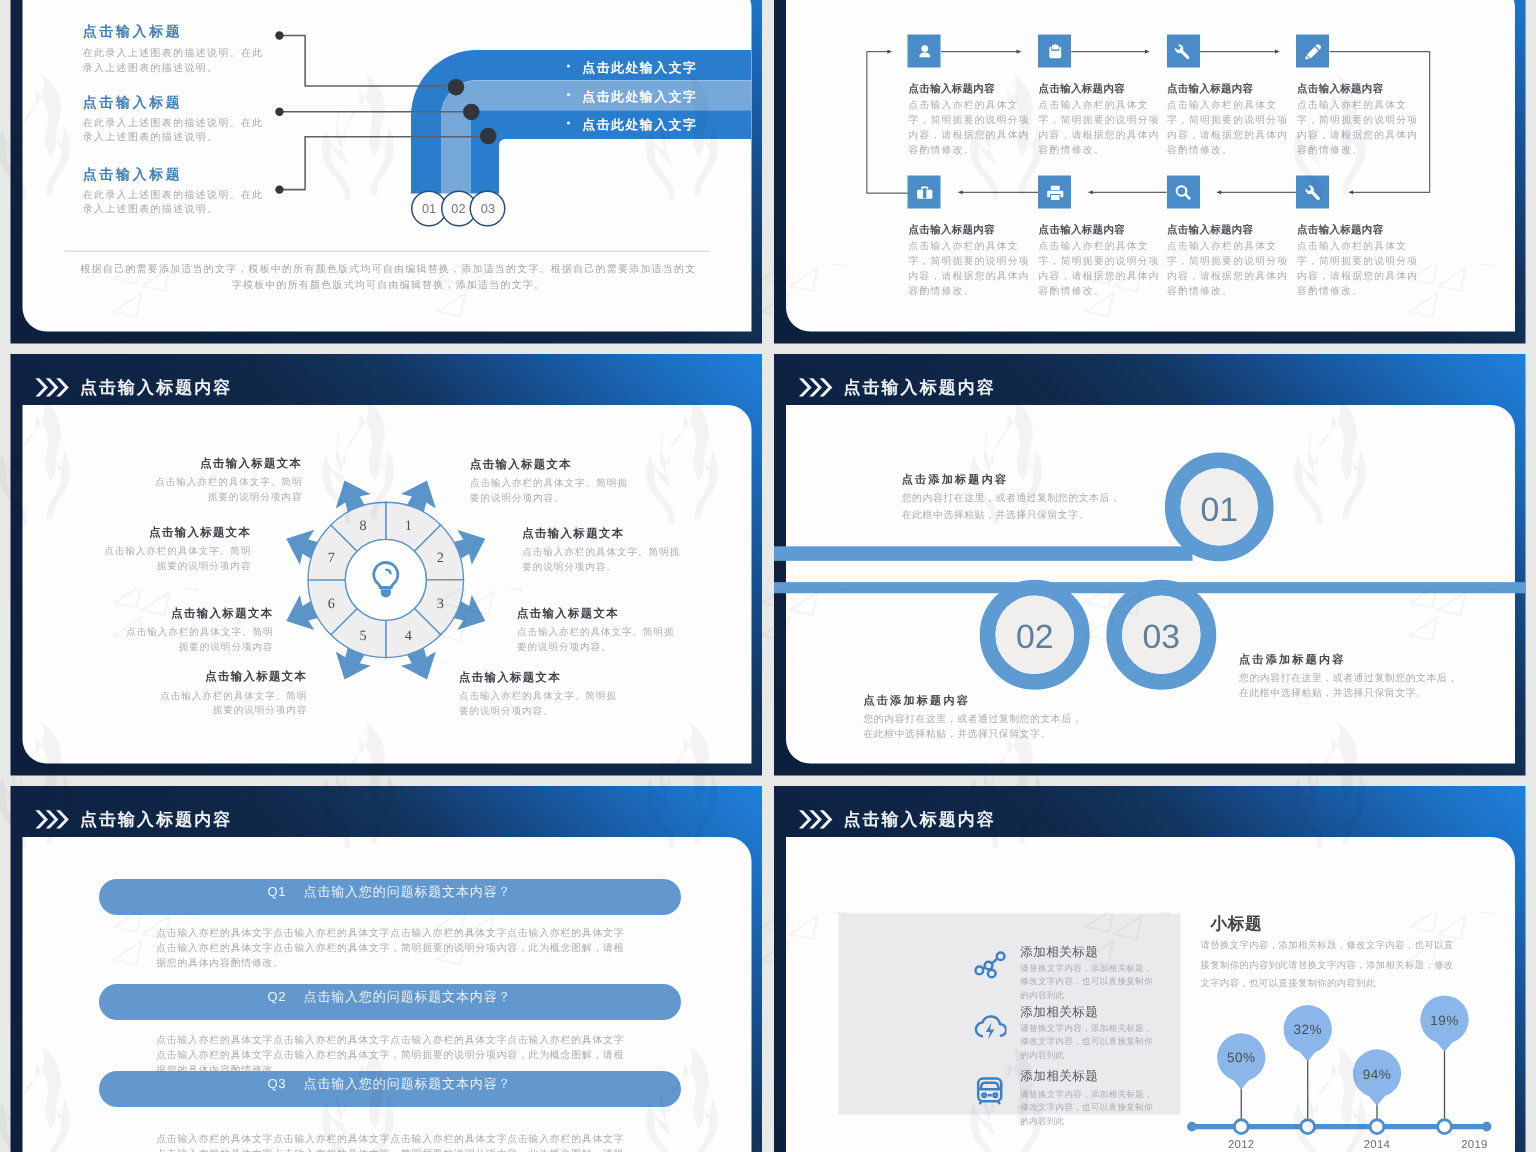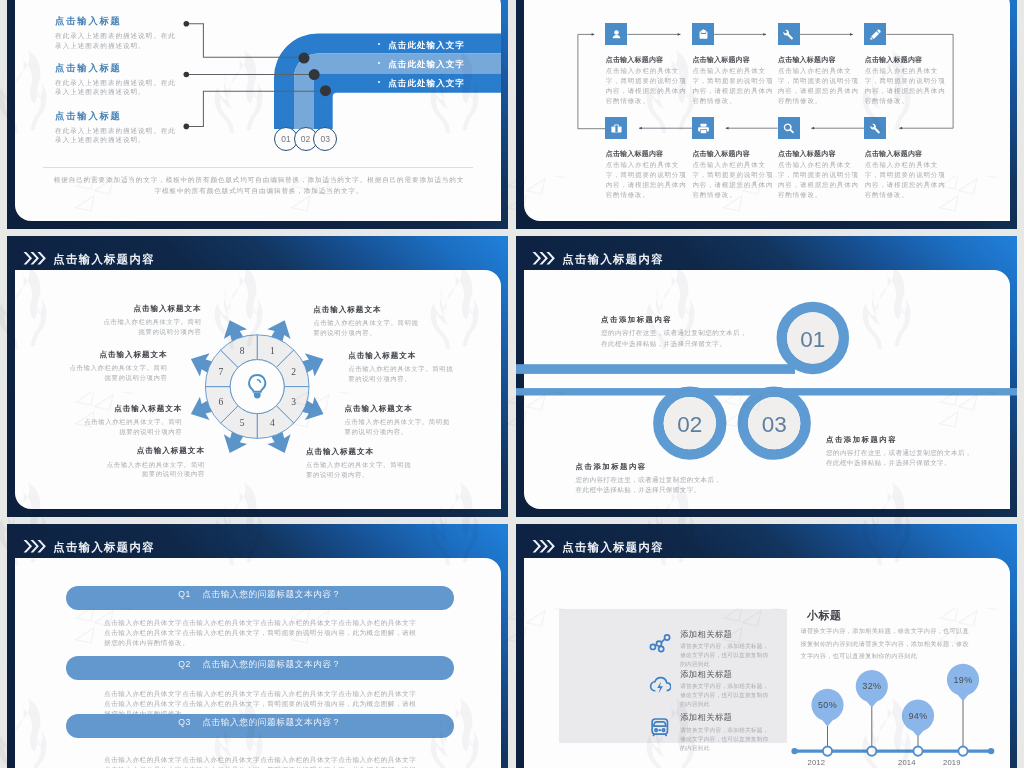--- a/index.html
+++ b/index.html
@@ -84,21 +84,21 @@
   .s6-ico{position:absolute;width:23.6px;height:23.6px;}
   .s6-ico svg{width:23.6px;height:23.6px;}
   .s6-txt{position:absolute;width:91px;}
   .s6-h{font-size:8.4px;color:#55585d;letter-spacing:.3px;white-space:nowrap;}
   .s6-b{font-size:5.7px;color:#a9acb0;line-height:9.1px;letter-spacing:.2px;margin-top:2.5px;}
   .s6-rh{position:absolute;font-size:11px;font-weight:700;color:#3f4247;letter-spacing:.5px;}
   .s6-rb{position:absolute;font-size:6.2px;color:#a9acb0;line-height:12.6px;letter-spacing:.3px;}
   .s6-chart{position:absolute;left:0;top:0;width:486px;height:239px;}
   .s6-val{position:absolute;width:40px;text-align:center;font-size:9px;color:#4a4d52;
           font-family:"Liberation Sans",sans-serif;letter-spacing:.3px;}
-  .s6-cat{position:absolute;width:40px;text-align:left;font-size:7.6px;color:#6b6e73;
+  .s6-cat{position:absolute;width:40px;text-align:center;font-size:7.6px;color:#6b6e73;
           font-family:"Liberation Sans",sans-serif;letter-spacing:.2px;}
 
   .s4-b{font-size:6.6px;color:#a9acb0;line-height:10.2px;letter-spacing:.35px;margin-top:3px;}
 </style>
 </head>
 <body>
 
 <div class="sheet">
 
   <div class="slide" id="s1">
@@ -495,21 +495,21 @@
         <circle cx="394.0" cy="193.1" r="4.6" fill="#fdfdfd" stroke="#4f8fcd" stroke-width="1.9"></circle>
         <circle cx="439.0" cy="193.1" r="4.6" fill="#fdfdfd" stroke="#4f8fcd" stroke-width="1.9"></circle>
       </svg>
       <div class="s6-val" style="left:283.5px;top:141.8px">50%</div>
       <div class="s6-cat" style="left:283.5px;top:200.1px">2012</div>
       <div class="s6-val" style="left:327.8px;top:123.0px">32%</div>
       <div class="s6-cat" style="left:327.8px;top:214px">2013</div>
       <div class="s6-val" style="left:374.0px;top:152.5px">94%</div>
       <div class="s6-cat" style="left:374.0px;top:200.1px">2014</div>
       <div class="s6-val" style="left:419.0px;top:116.6px">19%</div>
-      <div class="s6-cat" style="left:419.0px;top:200.1px">2019</div>
+      <div class="s6-cat" style="left:439px;top:200.1px">2019</div>
     </div>
   </div>
 
 </div>
 
 <svg class="wm" viewBox="0 0 1024 768" aria-hidden="true">
   <defs>
     <pattern id="wmpat" width="216" height="216" patternUnits="userSpaceOnUse" patternTransform="translate(-20,-40)">
       <g opacity="0.85" fill="none" stroke="#ebecee" stroke-width="1.4">
         <g transform="translate(96,10) rotate(-33)">

